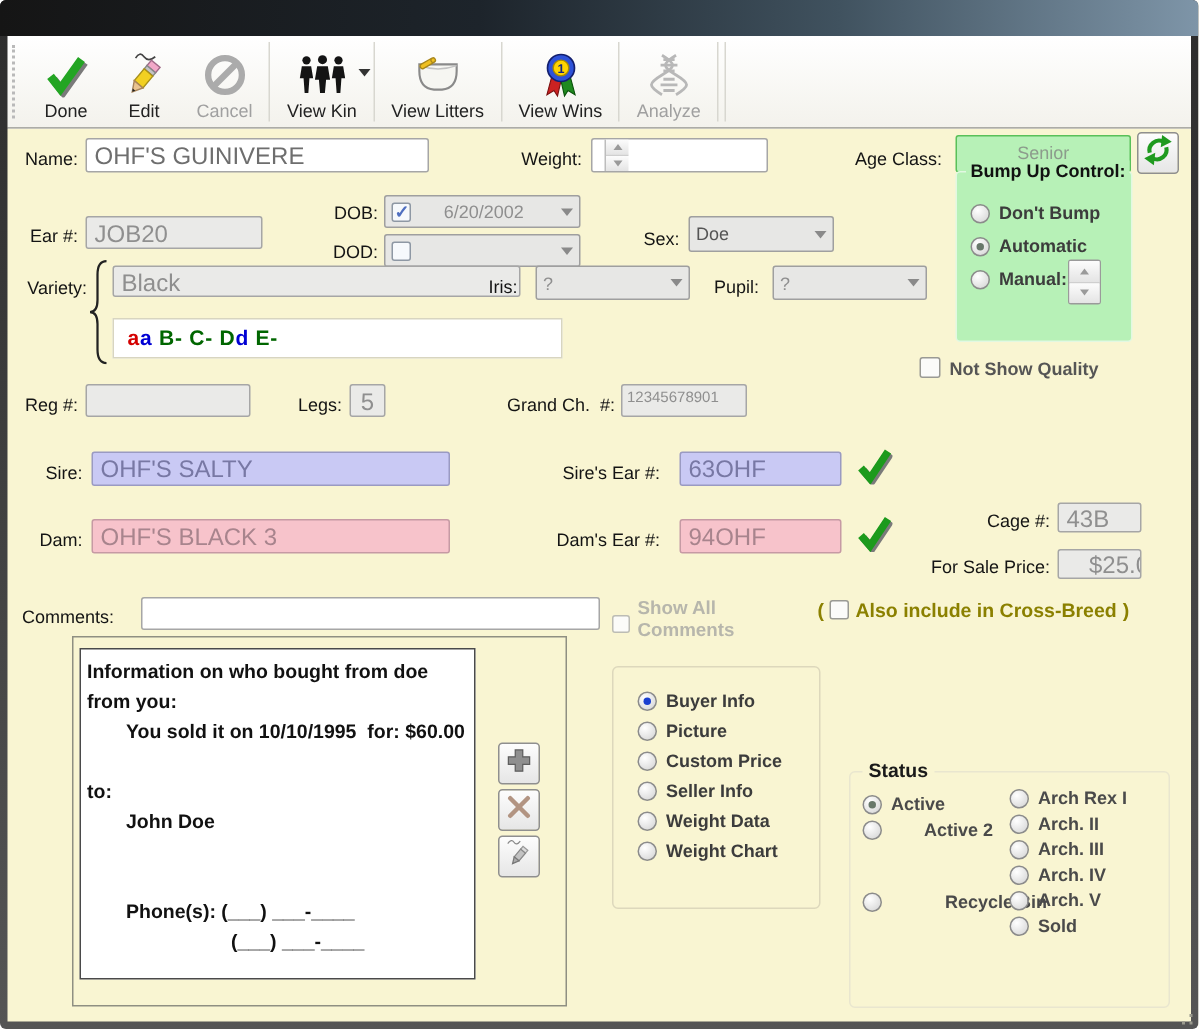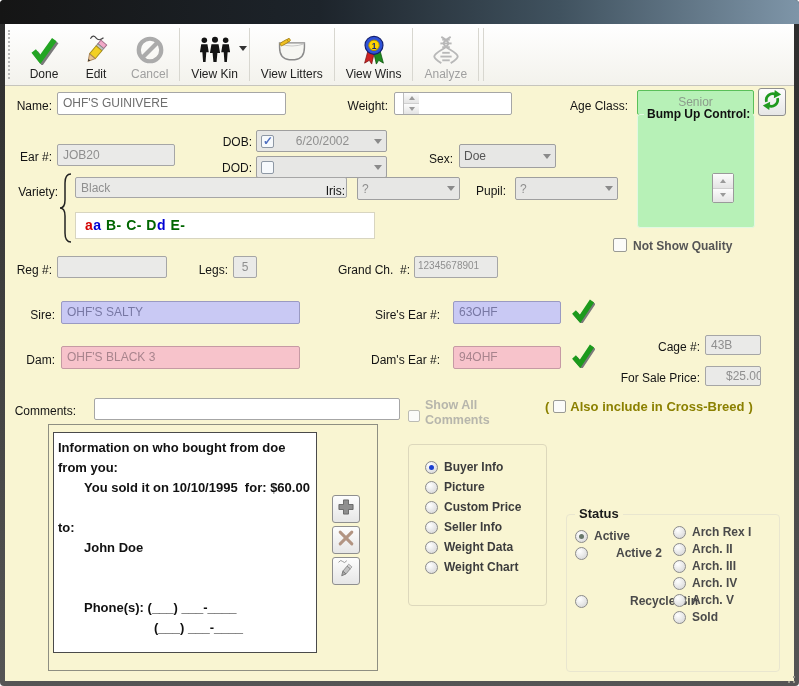--- a/index.html
+++ b/index.html
@@ -19,21 +19,21 @@
   .tbtn .ticon svg{width:32px;height:30px;}
   .tbtn .tlabel{font-size:12px;color:#222;margin-top:1px;white-space:nowrap;}
   .tbtn.dis .tlabel{color:#a0a0a0;}
   .tsep{width:1px;background:#d8d7d0;margin:4px 2px;}
   .tmenu-arrow{position:absolute;right:0px;top:22px;width:0;height:0;
     border-left:4px solid transparent;border-right:4px solid transparent;border-top:5px solid #333;}
   
   .content{position:absolute;left:5px;top:86px;width:789px;height:595px;background:#f9f5d2;}
   .lbl{position:absolute;font-size:12px;color:#141414;text-align:right;white-space:pre;}
   .field{position:absolute;background:#fff;border:1px solid #a6a6a6;border-radius:2px;box-sizing:border-box;
-    font-size:12px;color:#6e6e6e;padding:3px 5px 0 5px;white-space:pre;overflow:hidden;}
+    font-size:16px;color:#6e6e6e;padding:3px 5px 0 5px;white-space:pre;overflow:hidden;}
   .gray{background:#eaeae8;color:#8f8f8f;}
   .lav{background:#c9c9f4;border-color:#9a9ac2;color:#7878a4;}
   .pnk{background:#f7c3cb;border-color:#c69aa4;color:#a8848d;}
   .center{text-align:center;}
   .combo{position:absolute;background:#e7e7e5;border:1px solid #9f9f9f;border-radius:2px;box-sizing:border-box;
     font-size:12px;color:#8f8f8f;display:flex;align-items:center;padding:0 4px;}
   .combo .ctext{flex:1;white-space:pre;overflow:hidden;}
   .darr{width:0;height:0;border-left:4px solid transparent;border-right:4px solid transparent;border-top:5px solid #8a8a8a;margin-left:3px;}
   .cb{display:inline-block;width:13px;height:13px;background:#f6f9fc;border:1px solid #8e98a4;border-radius:2px;box-sizing:border-box;position:relative;}
   .cb.checked::after{content:"\2713";position:absolute;left:1px;top:-2px;font-size:12px;font-weight:bold;color:#4f6fc0;}
@@ -201,20 +201,34 @@
             <path d="M6 14 A7 7 0 0 1 16 6"></path>
             <path d="M18 10 A7 7 0 0 1 8 18"></path>
           </g>
       <polygon points="15,1 22,6 14,10" fill="#1f9a1f"></polygon>
           <polygon points="9,23 2,18 10,14" fill="#1f9a1f"></polygon>
     </svg></span>
   </div>
 
   <div class="bump" style="left:637px;top:114px;width:118px;height:114px;">
     <div class="bump-title">Bump Up Control:</div>
+    <div style="position:absolute;left:9px;top:20px;display:flex;flex-direction:column;gap:8px;">
+        <div class="radio-row">
+          <span class="radio"></span>
+          <span class="radio-label">Don't Bump</span>
+        </div>
+        <div class="radio-row">
+          <span class="radio sel"></span>
+          <span class="radio-label">Automatic</span>
+        </div>
+        <div class="radio-row">
+          <span class="radio"></span>
+          <span class="radio-label">Manual:</span>
+        </div>
+      </div>
     <div style="position:absolute;left:74px;top:58px;width:20px;height:28px;border:1px solid #9a9a9a;border-radius:2px;display:flex;flex-direction:column;background:#fff;">
       <span class="scell">
           <span class="tri-up"></span>
         </span>
       <span class="scell">
           <span class="tri-dn"></span>
         </span>
     </div>
   </div>
 

